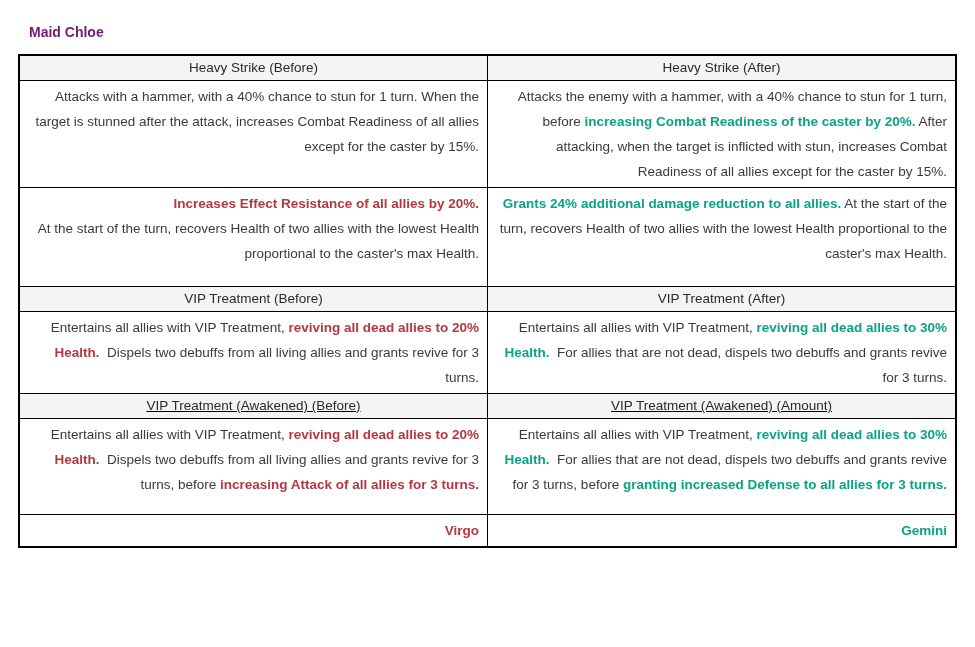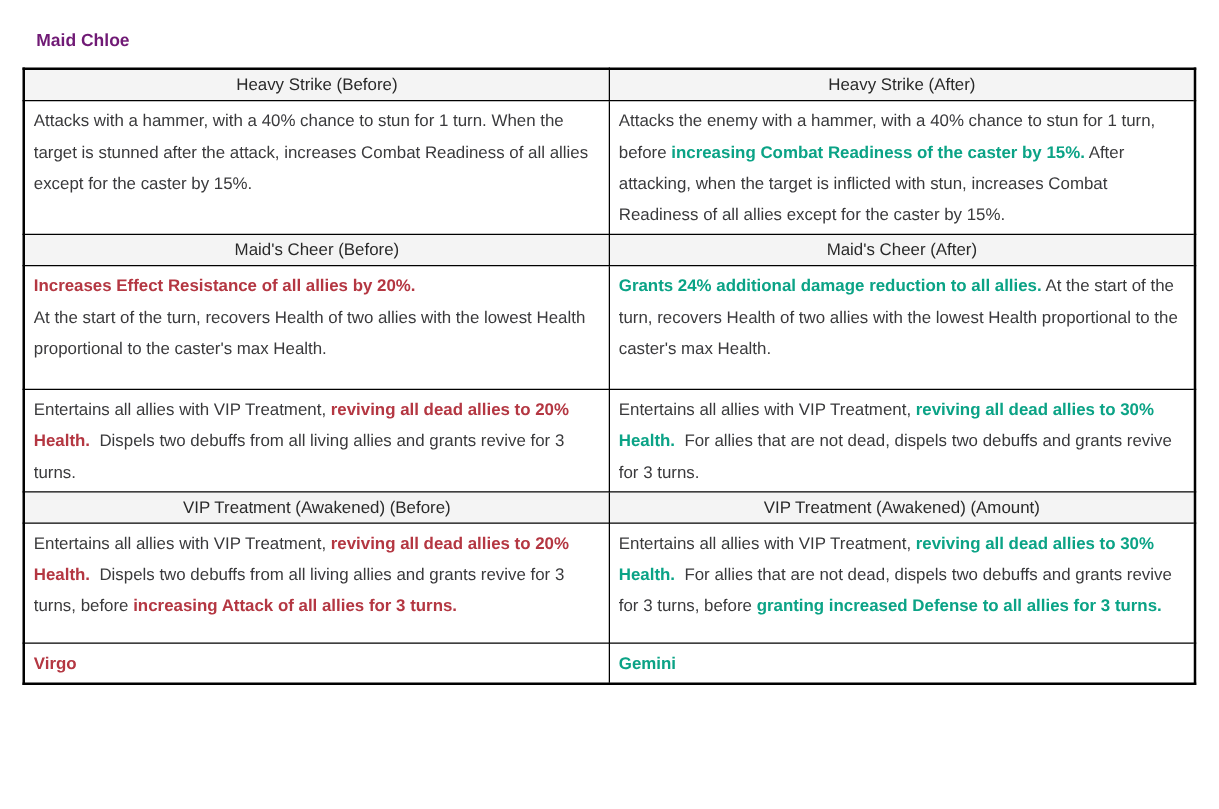--- a/index.html
+++ b/index.html
@@ -42,21 +42,21 @@
   .skill-table td.header-cell {
     background: var(--header-bg, #f4f4f4);
     text-align: center;
     vertical-align: middle;
     font-size: 13.5px;
     color: #2a2a2a;
     padding: 2px 12px;
   }
   .skill-table td.content-cell {
     vertical-align: top;
-    text-align: left;
+    text-align: right;
     font-size: 13.5px;
     line-height: 25px;
     color: #3a3a3c;
     padding: 3px 8px 3px 7px;
   }
   .seg-before {
     color: var(--before-color, #b43742);
     font-weight: 700;
   }
   .seg-after {
@@ -71,35 +71,35 @@
   <div class="page-title">Maid Chloe</div>
 
   <table class="skill-table">
     <tbody id="table-body">
         <tr style="height: 25px;">
           <td class="header-cell">Heavy Strike (Before)</td>
           <td class="header-cell">Heavy Strike (After)</td>
         </tr>
         <tr style="height: 100px;">
           <td class="content-cell"><span>Attacks with a hammer, with a 40% chance to stun for 1 turn. When the target is stunned after the attack, increases Combat Readiness of all allies except for the caster by 15%.</span></td>
-          <td class="content-cell"><span>Attacks the enemy with a hammer, with a 40% chance to stun for 1 turn, before </span><span class="seg-after">increasing Combat Readiness of the caster by 15%.</span><span> After attacking, when the target is inflicted with stun, increases Combat Readiness of all allies except for the caster by 15%.</span></td>
-        </tr>
-        <tr style="height: 25px;">
-          <td class="header-cell">Maid's Cheer (Before)</td>
-          <td class="header-cell">Maid's Cheer (After)</td>
+          <td class="content-cell"><span>Attacks the enemy with a hammer, with a 40% chance to stun for 1 turn, before </span><span class="seg-after">increasing Combat Readiness of the caster by 20%.</span><span> After attacking, when the target is inflicted with stun, increases Combat Readiness of all allies except for the caster by 15%.</span></td>
         </tr>
         <tr style="height: 99px;">
           <td class="content-cell"><span class="seg-before">Increases Effect Resistance of all allies by 20%.</span><br><span>At the start of the turn, recovers Health of two allies with the lowest Health proportional to the caster's max Health.</span></td>
           <td class="content-cell"><span class="seg-after">Grants 24% additional damage reduction to all allies.</span><span> At the start of the turn, recovers Health of two allies with the lowest Health proportional to the caster's max Health.</span></td>
         </tr>
+        <tr style="height: 25px;">
+          <td class="header-cell">VIP Treatment (Before)</td>
+          <td class="header-cell">VIP Treatment (After)</td>
+        </tr>
         <tr style="height: 76px;">
           <td class="content-cell"><span>Entertains all allies with VIP Treatment, </span><span class="seg-before">reviving all dead allies to 20% Health.</span><span>&nbsp; Dispels two debuffs from all living allies and grants revive for 3 turns.</span></td>
           <td class="content-cell"><span>Entertains all allies with VIP Treatment, </span><span class="seg-after">reviving all dead allies to 30% Health.</span><span>&nbsp; For allies that are not dead, dispels two debuffs and grants revive for 3 turns.</span></td>
         </tr>
-        <tr style="height: 25px;">
+        <tr style="height: 25px; text-decoration: underline;">
           <td class="header-cell">VIP Treatment (Awakened) (Before)</td>
           <td class="header-cell">VIP Treatment (Awakened) (Amount)</td>
         </tr>
         <tr style="height: 96px;">
           <td class="content-cell"><span>Entertains all allies with VIP Treatment, </span><span class="seg-before">reviving all dead allies to 20% Health.</span><span>&nbsp; Dispels two debuffs from all living allies and grants revive for 3 turns, before </span><span class="seg-before">increasing Attack of all allies for 3 turns.</span></td>
           <td class="content-cell"><span>Entertains all allies with VIP Treatment, </span><span class="seg-after">reviving all dead allies to 30% Health.</span><span>&nbsp; For allies that are not dead, dispels two debuffs and grants revive for 3 turns, before </span><span class="seg-after">granting increased Defense to all allies for 3 turns.</span></td>
         </tr>
         <tr style="height: 27px;">
           <td class="content-cell"><span class="seg-before">Virgo</span></td>
           <td class="content-cell"><span class="seg-after">Gemini</span></td>

